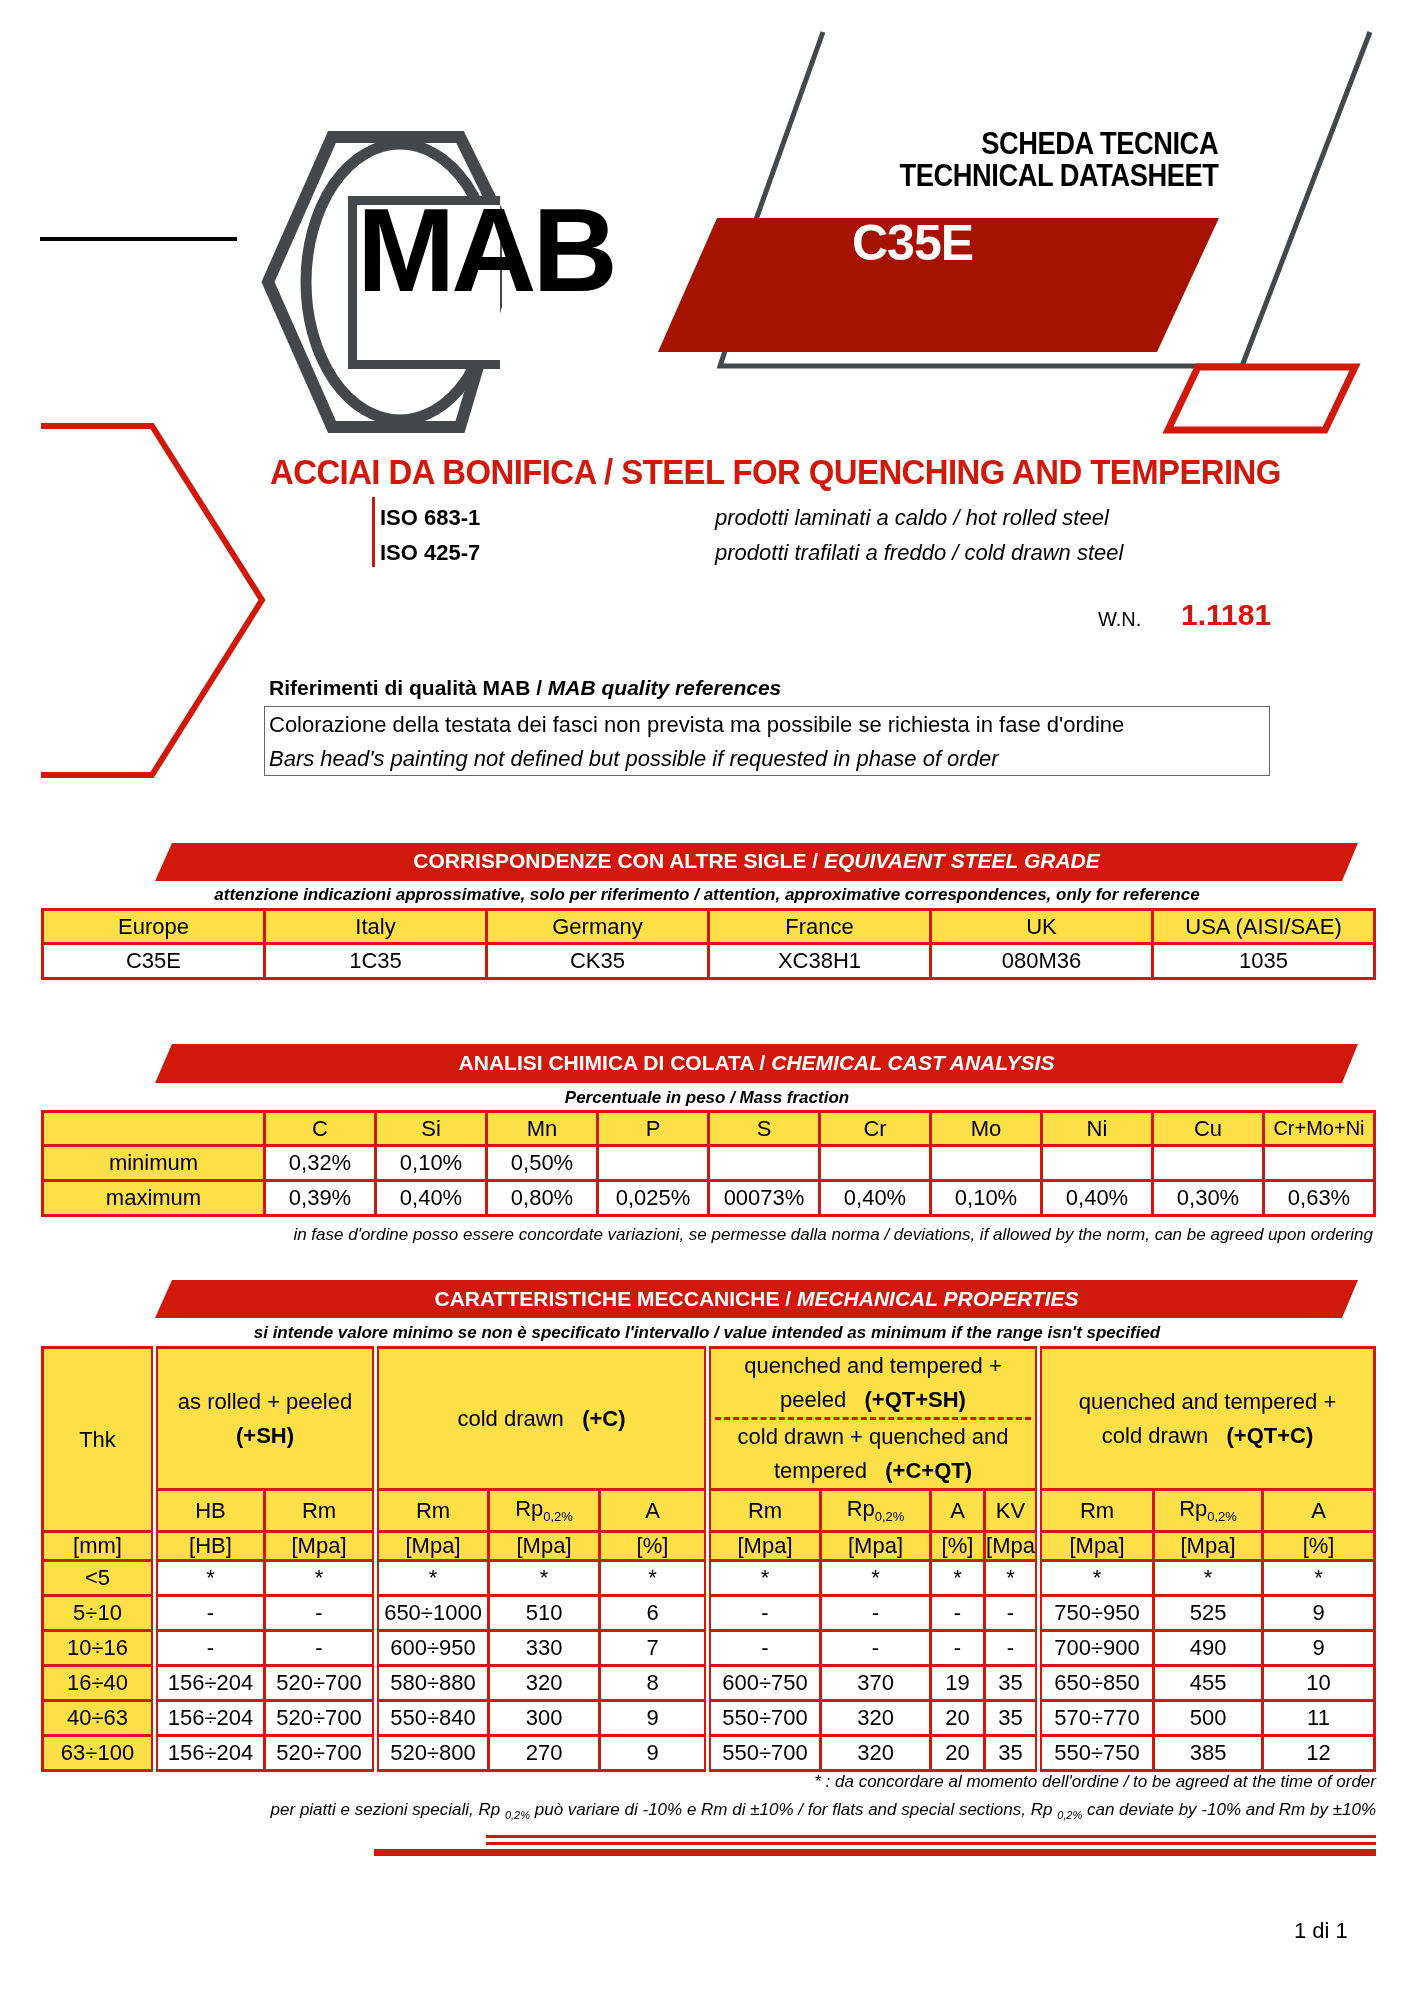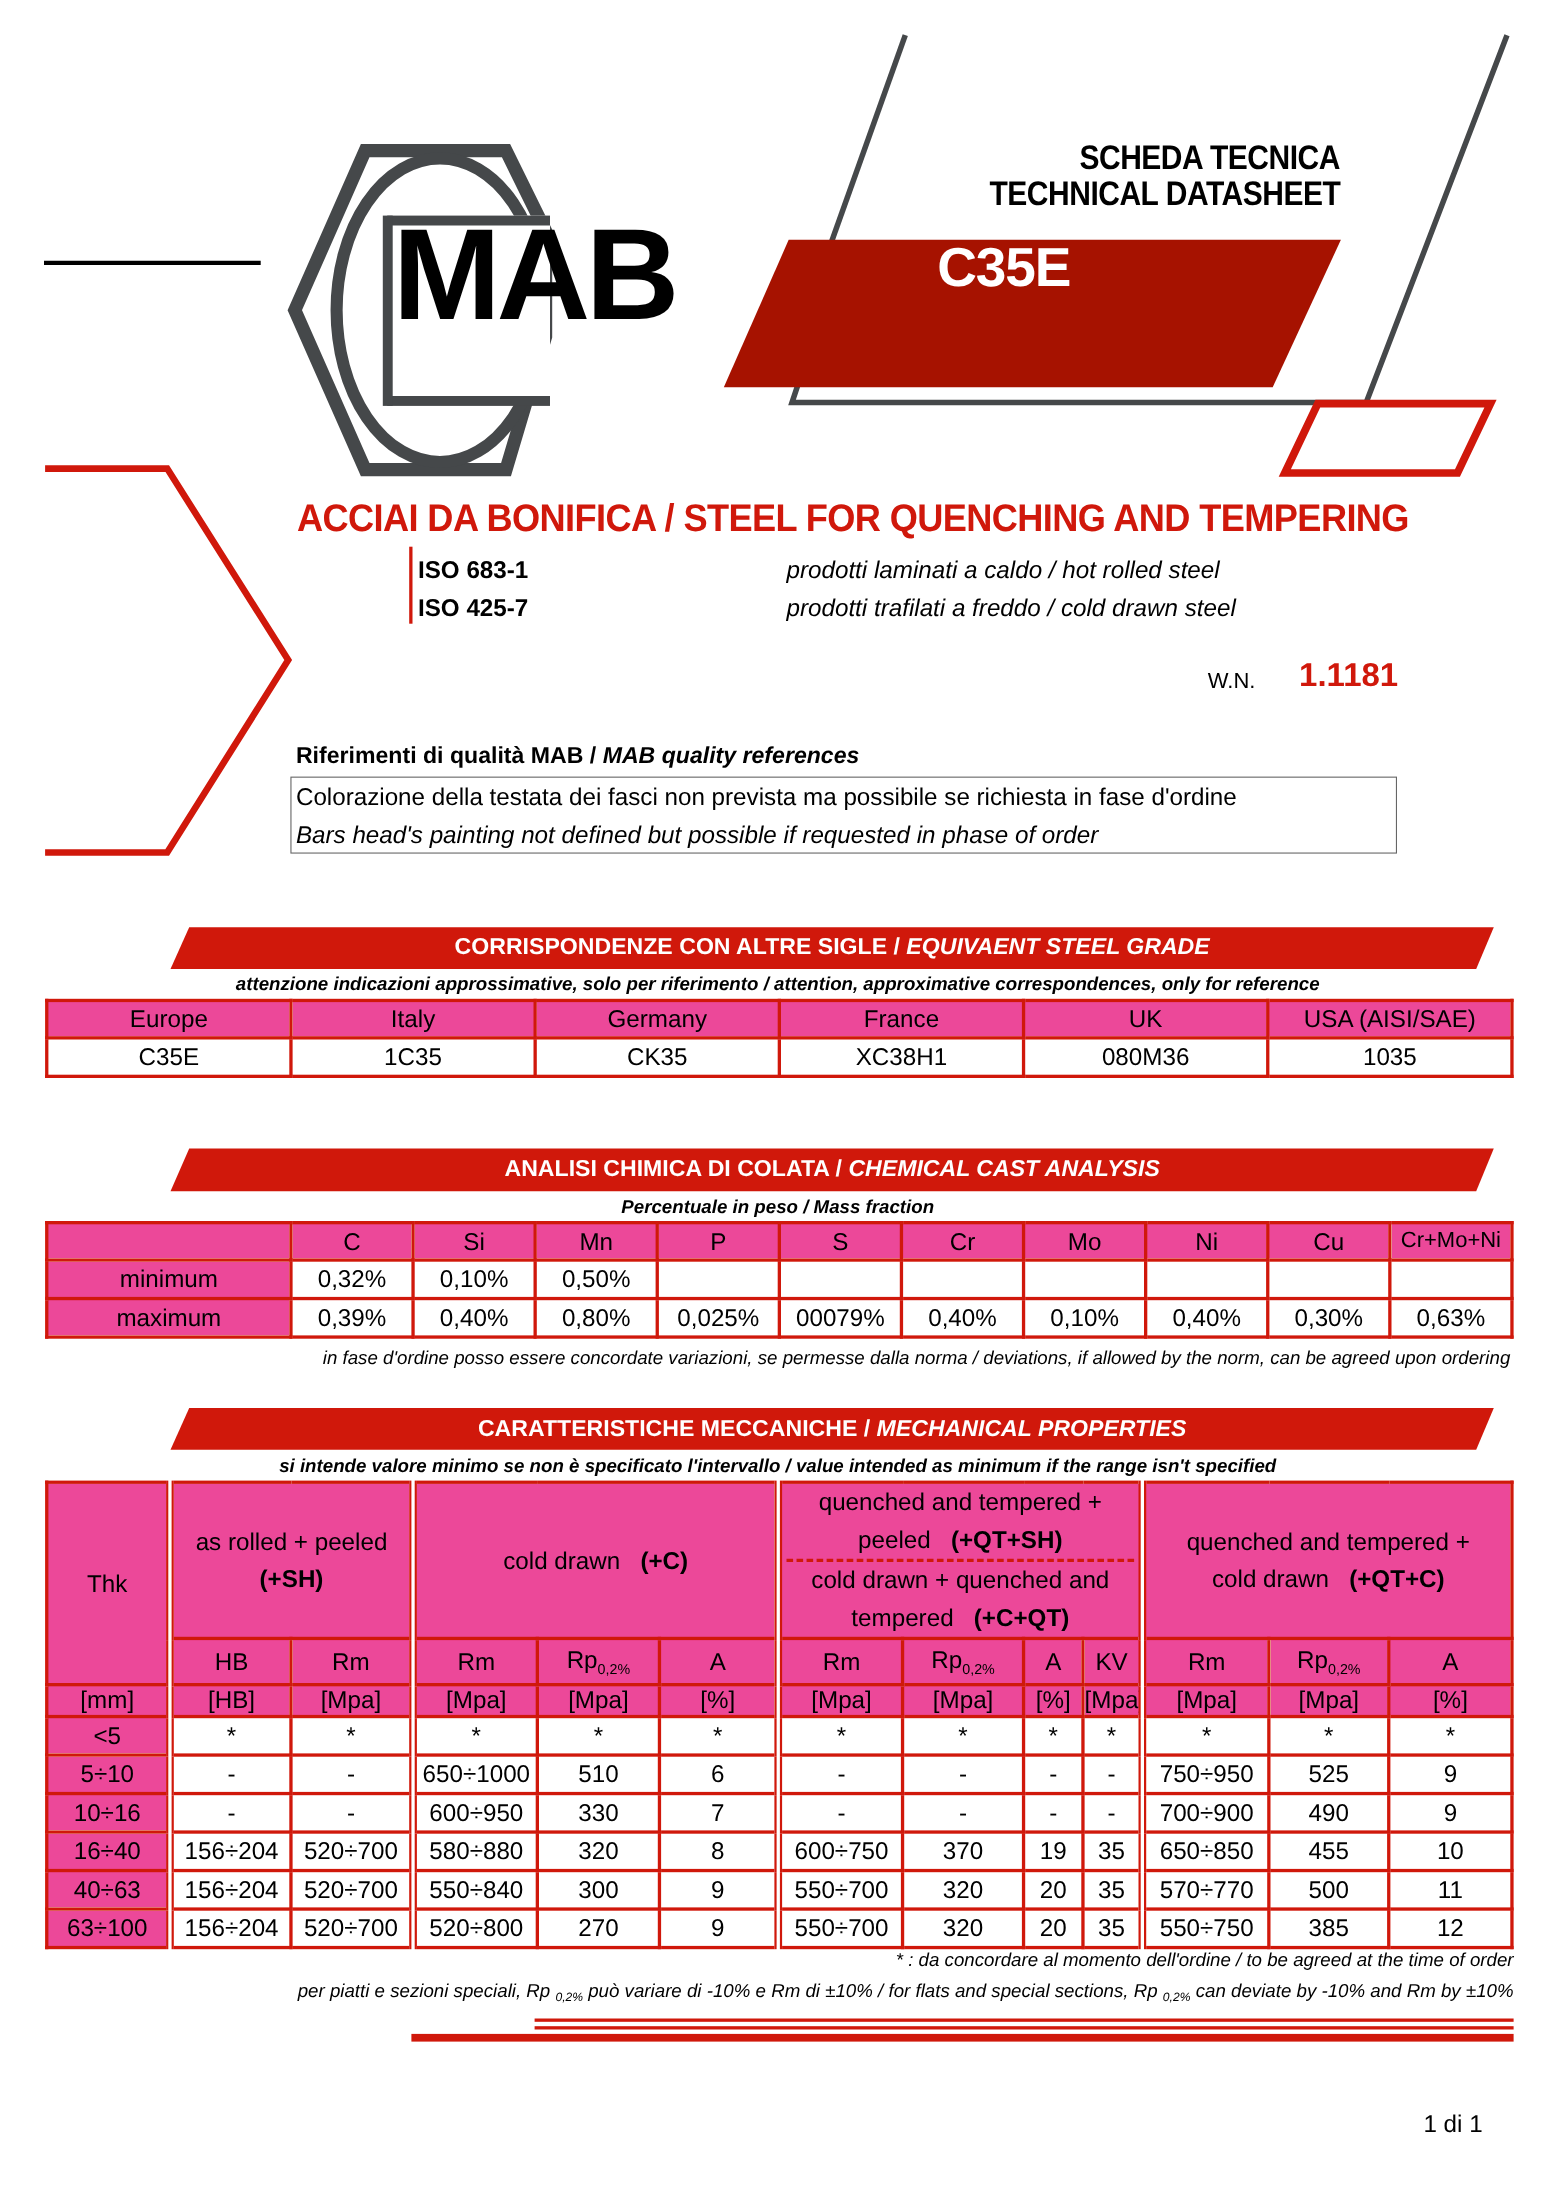--- a/index.html
+++ b/index.html
@@ -24,21 +24,21 @@
   .qref-box { left: 264px; top: 706px; width: 1006px; height: 70px; border: 1px solid #666; }
   .qref-line { left: 269px; font-size: 22px; white-space: nowrap; }
 
   .banner-text { color: #fff; font-size: 21px; font-weight: bold; white-space: nowrap; text-align: center; }
   .banner-text i { font-style: italic; }
   .subnote { font-style: italic; font-weight: bold; font-size: 17px; white-space: nowrap; text-align: center; }
   .note { font-style: italic; font-size: 17px; white-space: nowrap; text-align: right; }
 
   table.grid { position: absolute; border-collapse: collapse; table-layout: fixed; font-size: 22px; }
   table.grid td { border: 3px solid #d0180b; text-align: center; vertical-align: middle; padding: 0; white-space: nowrap; overflow: hidden; }
-  td.h { background: #ec4899; margin-left: 12px; }
+  td.h { background: #fde047; margin-left: 12px; }
   td.w { background: #ffffff; }
   .unit { font-size: 15px; }
   .dbl-l { border-left: 7px double #d0180b !important; }
   sub { font-size: 13px; }
 
   .mech td { font-size: 22px; }
   .grp-text { line-height: 34px; font-size: 22px; }
   .dash { border-top: 3px dashed #d0180b; margin: 0 4px; }
 
   .footer-thin1 { left: 486px; top: 1835px; width: 890px; height: 3px; background: #d0180b; }
@@ -170,21 +170,21 @@
     <td class="w"></td>
     <td class="w"></td>
     <td class="w"></td>
   </tr>
   <tr style="height:35px">
     <td class="h">maximum</td>
     <td class="w">0,39%</td>
     <td class="w">0,40%</td>
     <td class="w">0,80%</td>
     <td class="w">0,025%</td>
-    <td class="w">00079%</td>
+    <td class="w">00073%</td>
     <td class="w">0,40%</td>
     <td class="w">0,10%</td>
     <td class="w">0,40%</td>
     <td class="w">0,30%</td>
     <td class="w">0,63%</td>
   </tr>
 </tbody>
   </table>
 <div class="abs note" style="left:41px; width:1332px; top:1225px;">in fase d'ordine posso essere concordate variazioni, se permesse dalla norma / deviations, if allowed by the norm, can be agreed upon ordering</div>
 

